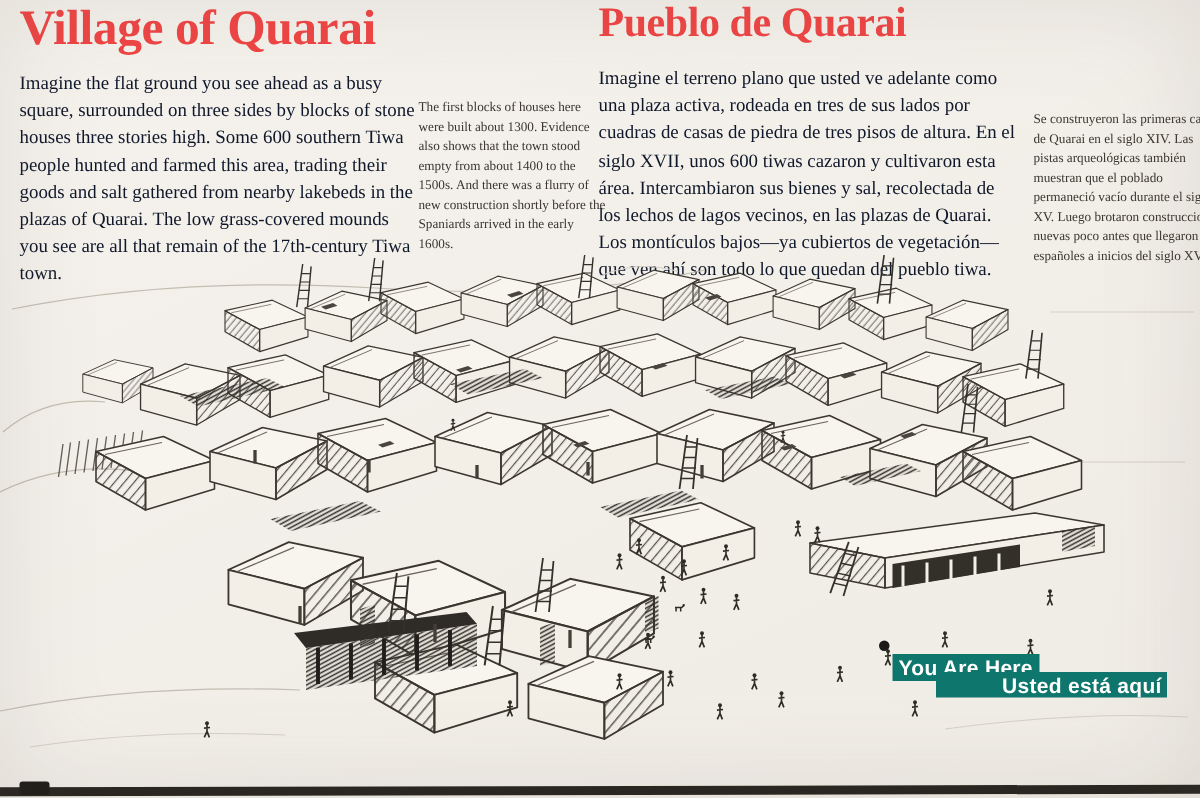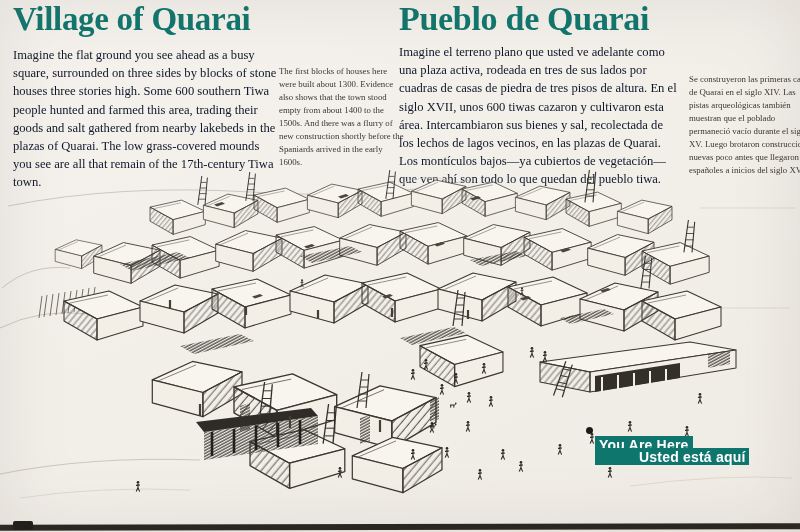--- a/index.html
+++ b/index.html
@@ -4,23 +4,23 @@
 <style>
   html,body{margin:0;padding:0;}
   body{
     width:800px;height:532px;position:relative;overflow:hidden;
     background:linear-gradient(155deg,#f5f2ed 0%,#f2efe9 55%,#efece5 100%);
     font-family:"Liberation Serif", serif;
     -webkit-font-smoothing:antialiased;
   }
   .vignette{position:absolute;inset:0;box-shadow:inset 0 0 70px rgba(110,100,85,.14);pointer-events:none;}
   .abs{position:absolute;}
-  h1{margin:0;font-weight:bold;color:#0f766e;letter-spacing:-.3px;}
+  h1{margin:0;font-weight:bold;color:#ef4444;letter-spacing:-.3px;}
   .title-en{left:13px;top:1px;font-size:33px;}
-  .title-es{left:399px;top:0px;font-size:34px;}
+  .title-es{left:399px;top:0px;font-size:28px;}
   .body-par{color:#0f172a;font-size:12.6px;line-height:18.2px;margin:0;}
   .body-en{left:13px;top:46px;width:264px;}
   .body-es{left:399px;top:43px;width:278px;}
   .note{color:#3a362f;font-size:8.8px;line-height:13px;width:127px;margin:16px;}
   .note-en{left:263px;top:49px;}
   .note-es{left:673px;top:57px;}
   .sketch{left:0;top:168px;}
   
   .pf{fill:#f8f5ef;stroke:#3b372f;stroke-width:1.05;stroke-linejoin:round;}
   .pl{fill:#f3efe7;stroke:#3b372f;stroke-width:1.05;stroke-linejoin:round;}
@@ -29,21 +29,21 @@
   .faint{fill:none;stroke:#c3bdb2;stroke-width:.8;}
   .fainter{fill:none;stroke:#d5d0c6;stroke-width:.7;}
   .scrib{fill:none;stroke:#4a463e;stroke-width:.9;opacity:.85;}
   .doors{fill:none;stroke:#433f37;stroke-width:2.2;}
   .shad{fill:url(#hD);stroke:none;}
   
   .marker-dot{left:586px;top:427px;width:7px;height:7px;border-radius:50%;background:#1b1a18;}
   .tag{font-family:"Liberation Sans",sans-serif;font-weight:bold;font-size:14px;line-height:1;
        color:#fff;background:#0f766e;padding:2px 4px 1.5px;letter-spacing:.2px;white-space:nowrap;}
   .tag-en{left:595px;top:436px;}
-  .tag-es{left:595px;top:447.5px;padding-left:44px;}
+  .tag-es{left:624px;top:447.5px;padding-left:44px;}
   .bottom-strip{left:0;top:524px;width:800px;height:6px;background:#26241f;transform:rotate(-.12deg);}
   .bottom-blob{left:13px;top:521px;width:20px;height:9px;border-radius:2px;background:#1c1a17;}
 </style>
 </head>
 <body>
 
 <h1 class="abs title-en">Village of Quarai</h1>
 <p class="abs body-par body-en">Imagine the flat ground you see ahead as a busy square, surrounded on three sides by blocks of stone houses three stories high. Some 600 southern Tiwa people hunted and farmed this area, trading their goods and salt gathered from nearby lakebeds in the plazas of Quarai. The low grass-covered mounds you see are all that remain of the 17th-century Tiwa town.</p>
 <p class="abs note note-en">The first blocks of houses here were built about 1300. Evidence also shows that the town stood empty from about 1400 to the 1500s. And there was a flurry of new construction shortly before the Spaniards arrived in the early 1600s.</p>
 

